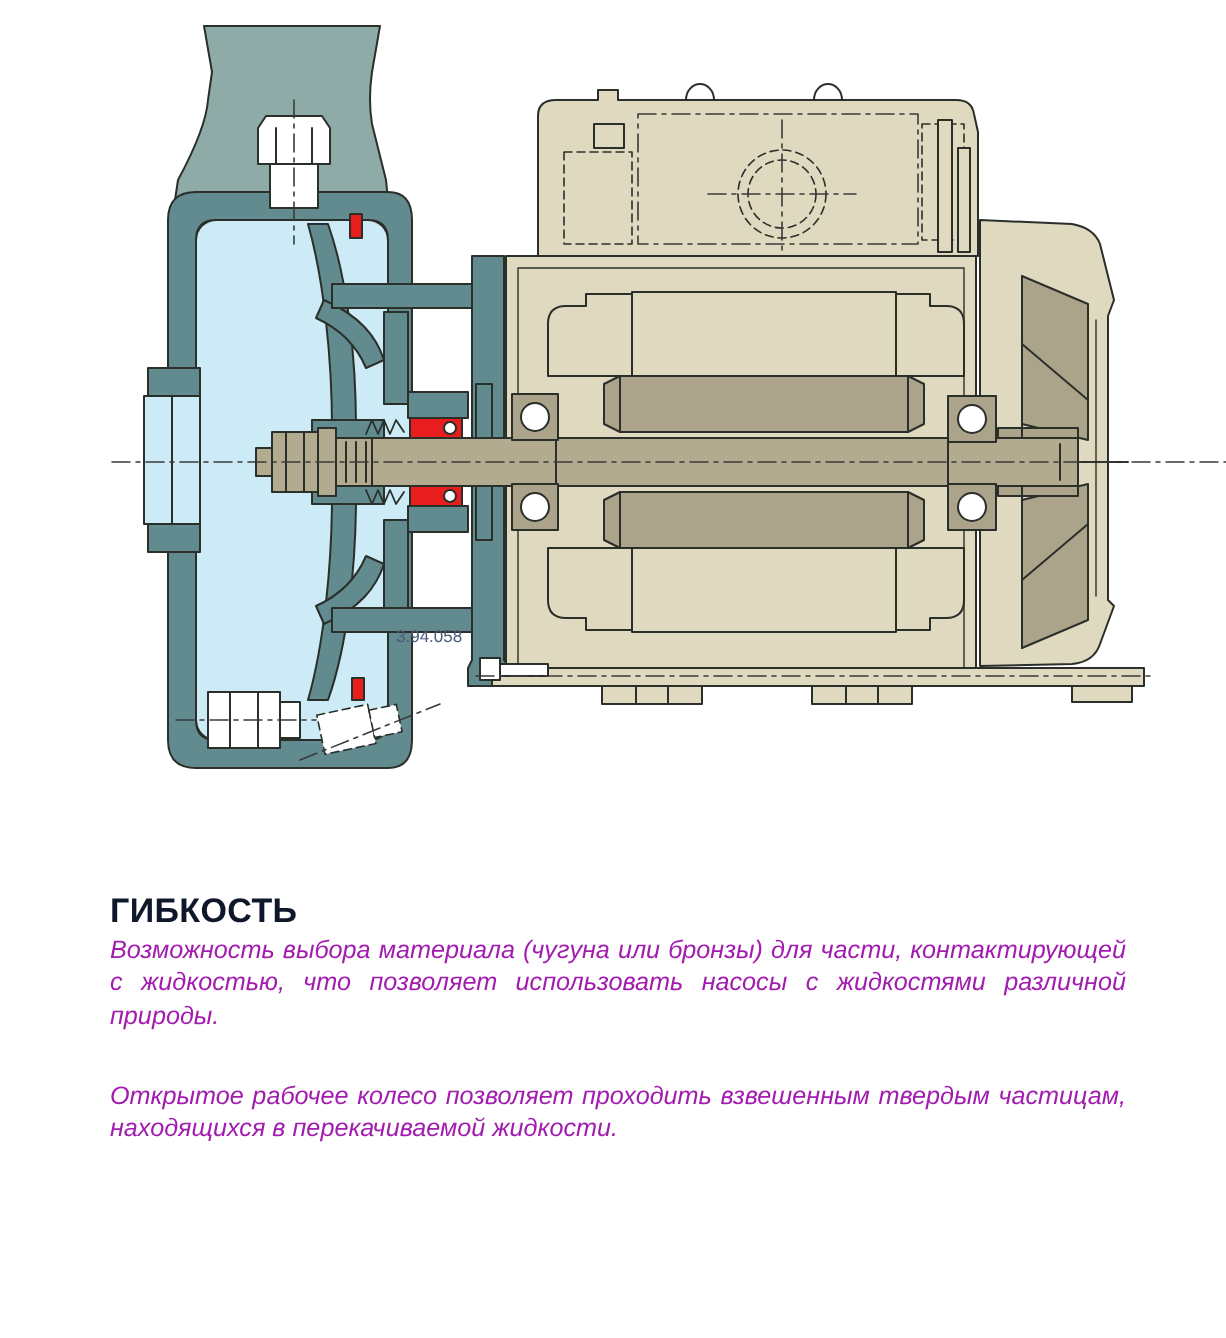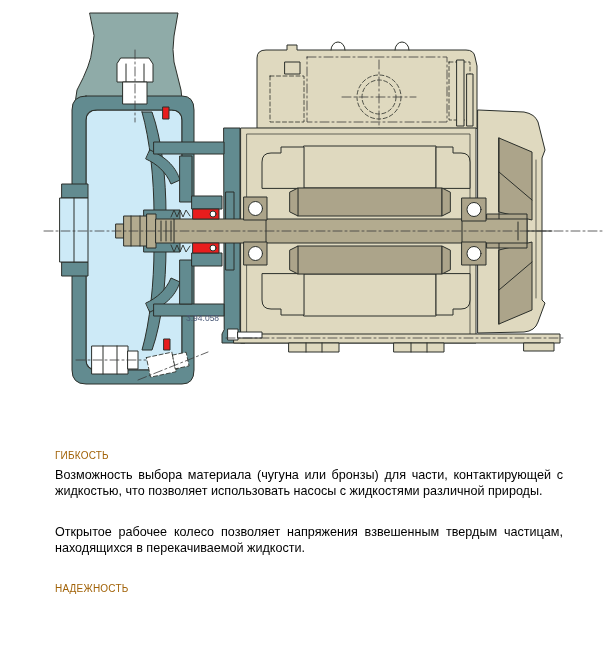--- a/index.html
+++ b/index.html
@@ -1,32 +1,32 @@
 <!DOCTYPE html>
 <html style="--teal-uncut: #8FABA8; --teal-cut: #628B90; --liquid: #CDEAF7; --cream: #DFD9BF; --tan: #ACA48A; --shaft-tan: #B3AB8F; --seal-red: #E81D1D; --outline: #2B2F2A; --label-blue: #4A5A78; --centerline: #3A3A3A;"><head>
 <meta charset="utf-8">
 <style>
   html,body{margin:0;padding:0;}
   body{
     width:613px;height:669px;background:#ffffff;position:relative;overflow:hidden;
     font-family:"Liberation Sans","DejaVu Sans",sans-serif;
   }
-  .figure-wrap{position:absolute;left:4px;top:0;width:587px;height:440px;}
+  .figure-wrap{position:absolute;left:16px;top:0;width:587px;height:440px;}
   svg .dd{stroke-dasharray:9 3 2 3;stroke-width:0.8;}
   svg .dsh{stroke-dasharray:4 2.5;stroke-width:0.8;}
   svg text{font-family:"Liberation Sans","DejaVu Sans",sans-serif;}
   .text-block{position:absolute;left:55px;top:447px;width:508px;}
   .text-block section{margin:0;}
   .text-block h3{
-    font-size:10px;line-height:17px;font-weight:400;color:#a16207;
+    font-size:17px;line-height:17px;font-weight:700;color:#0f172a;
     letter-spacing:0.2px;margin:0 0 3px 0;
   }
   .text-block p{
-    font-size:12.6px;line-height:16.3px;color:#000000;
-    text-align:justify;margin:0 0 24px 0;
+    font-size:12.6px;line-height:16.3px;color:#a21caf;
+    text-align:justify;margin:0 0 24px 0;font-style:italic;
   }
 </style>
 </head>
 <body>
 
 <div class="figure-wrap">
 <svg viewBox="0 0 613 440" width="613" height="440">
   <g stroke="var(--outline)" stroke-width="1" fill="none" stroke-linejoin="round" stroke-linecap="round">
 
     <g>
@@ -198,18 +198,17 @@
   </g>
 </svg>
 </div>
 
 <div class="text-block">
   <section>
     <h3>ГИБКОСТЬ</h3>
     <p>Возможность выбора материала (чугуна или бронзы) для части, контактирующей с жидкостью, что позволяет использовать насосы с жидкостями различной природы.</p>
   </section>
   <section>
-    <p>Открытое рабочее колесо позволяет напряжения взвешенным твердым частицам, находящихся в перекачиваемой жидкости.</p>
+    <p>Открытое рабочее колесо позволяет проходить взвешенным твердым частицам, находящихся в перекачиваемой жидкости.</p>
   </section>
   <section>
-    <h3>НАДЕЖНОСТЬ</h3>
   </section>
 </div>
 
 </body></html>

